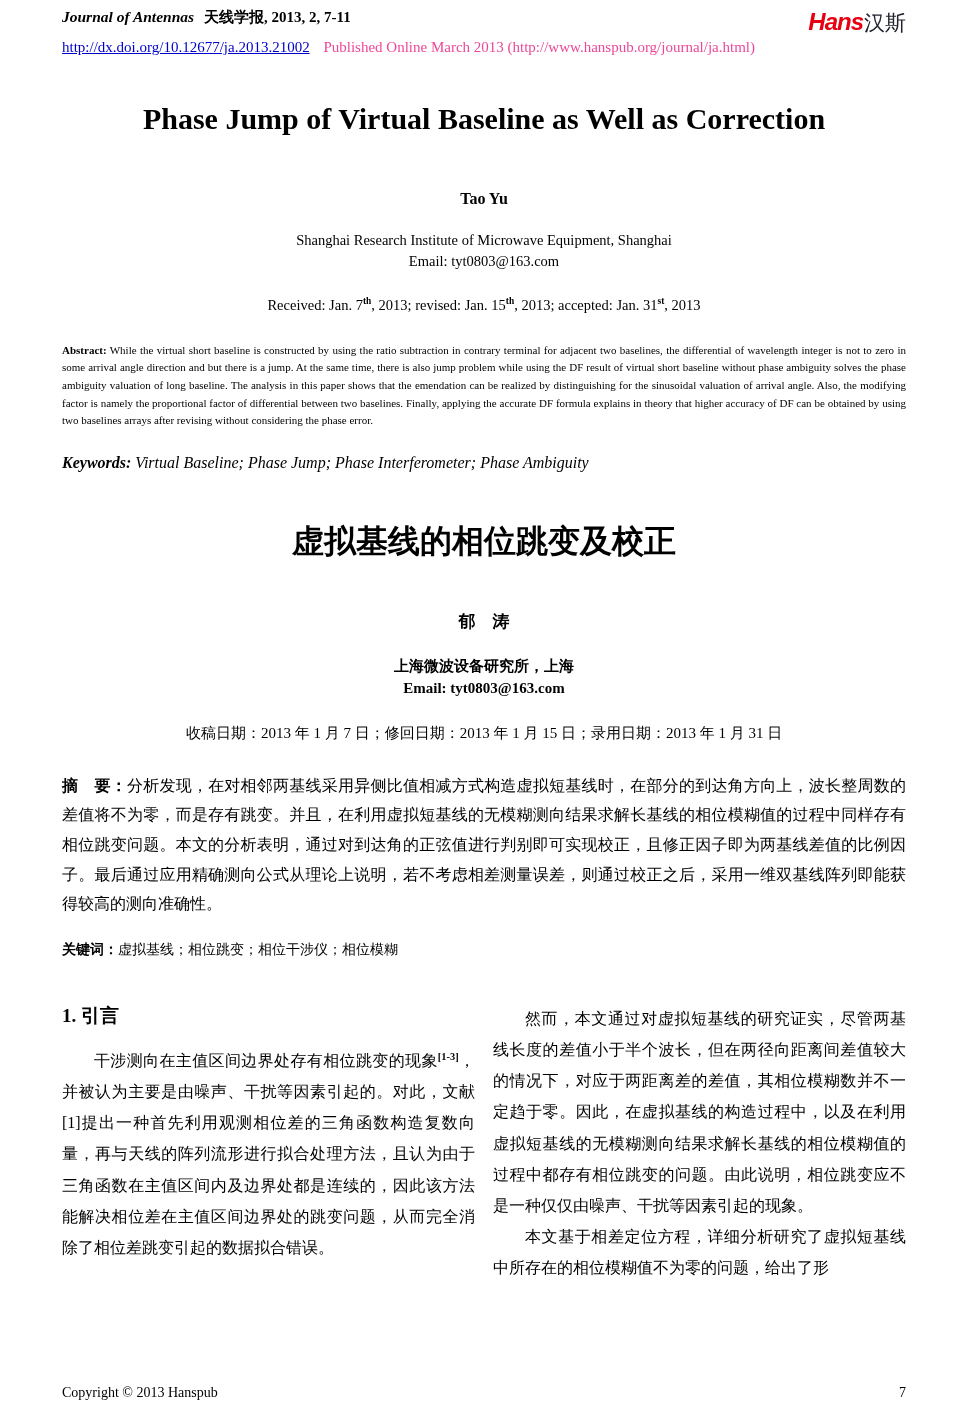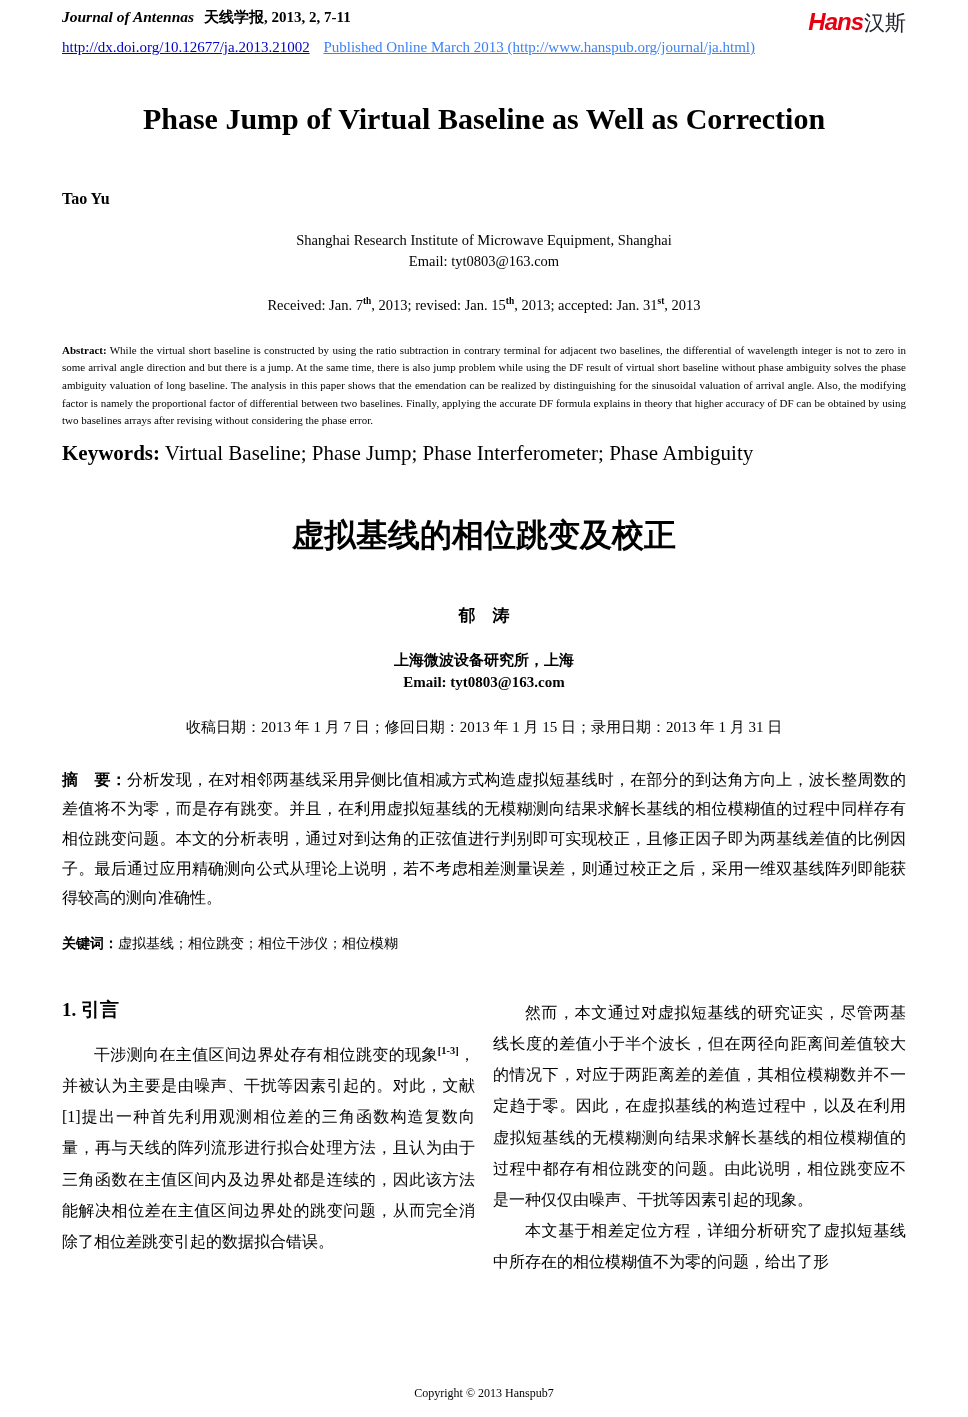--- a/index.html
+++ b/index.html
@@ -18,45 +18,45 @@
   }
   
   .header-row { display: flex; justify-content: space-between; align-items: flex-start; }
   .journal-name { font-weight: bold; font-style: italic; font-size: 15.5px; }
   .journal-cn { font-weight: bold; font-size: 15px; margin-left: 6px; }
   .logo { white-space: nowrap; line-height: 1; margin-top: 2px; }
   .logo-hans { color: #e60012; font-weight: bold; font-style: italic; font-size: 24px; letter-spacing: -1px; font-family: "Liberation Sans", sans-serif; }
   .logo-cn { color: #20222e; font-weight: normal; font-size: 21px; margin-left: 1px; font-family: "Liberation Sans", sans-serif; }
   .header-row2 { margin-top: 5px; font-size: 15px; }
   .doi-link { color: #0000cc; text-decoration: underline; }
-  .published { color: #3b82f6; margin-left: 10px; text-decoration: underline; }
+  .published { color: #ec4899; margin-left: 10px; }
   
   .eng-title { font-size: 30px; font-weight: bold; text-align: center; margin-top: 46px; }
-  .eng-author { font-weight: bold; font-size: 16px; margin-top: 54px; }
+  .eng-author { text-align: center; font-weight: bold; font-size: 16px; margin-top: 54px; }
   .eng-affil { text-align: center; font-size: 14.5px; margin-top: 22px; line-height: 1.45; }
   .eng-received { text-align: center; font-size: 14.5px; margin-top: 24px; }
   sup { font-size: 0.65em; font-weight: bold; }
   .abstract { margin-top: 28px; font-size: 11px; line-height: 1.6; text-align: justify; }
-  .keywords { margin-top: 11px; font-size: 21px; }
+  .keywords { margin-top: 24px; font-size: 16px; font-style: italic; }
   .b { font-weight: bold; }
   
   .cn-title { font-size: 32px; font-weight: bold; text-align: center; margin-top: 48px; }
   .cn-author { text-align: center; font-size: 17px; font-weight: bold; margin-top: 46px; }
   .cn-affil { text-align: center; font-size: 15px; margin-top: 22px; line-height: 1.5; font-weight: bold; }
   .cn-dates { text-align: center; font-size: 15px; margin-top: 24px; }
   .cn-abstract { margin-top: 28px; font-size: 16px; line-height: 1.85; text-align: justify; }
   .cn-keywords { margin-top: 22px; font-size: 14px; }
   
   .columns { display: flex; gap: 18px; margin-top: 44px; }
   .col { flex: 1; min-width: 0; }
   .sec-heading { font-size: 19px; font-weight: bold; margin-bottom: 16px; }
   .body-para { font-size: 16px; line-height: 1.95; text-align: justify; text-indent: 2em; }
   .body-para + .body-para { margin-top: 0; }
   
-  .footer { margin-top: auto; display: flex; justify-content: center; font-size: 12px; padding-top: 10px; }
+  .footer { margin-top: auto; display: flex; justify-content: space-between; font-size: 14px; padding-top: 10px; }
 </style>
 </head>
 <body>
 
 <div class="page">
 
   <header>
     <div class="header-row">
       <div>
         <span class="journal-name">Journal of Antennas</span>

